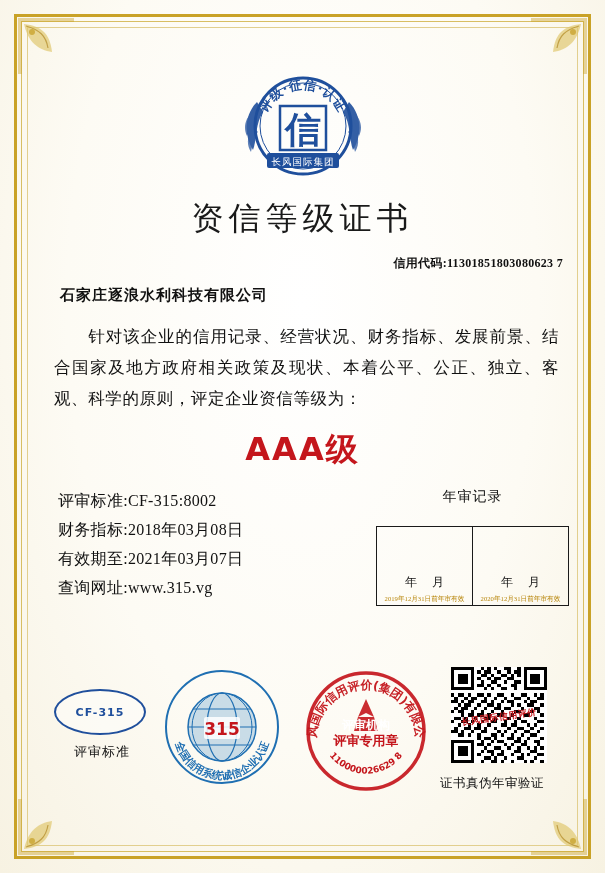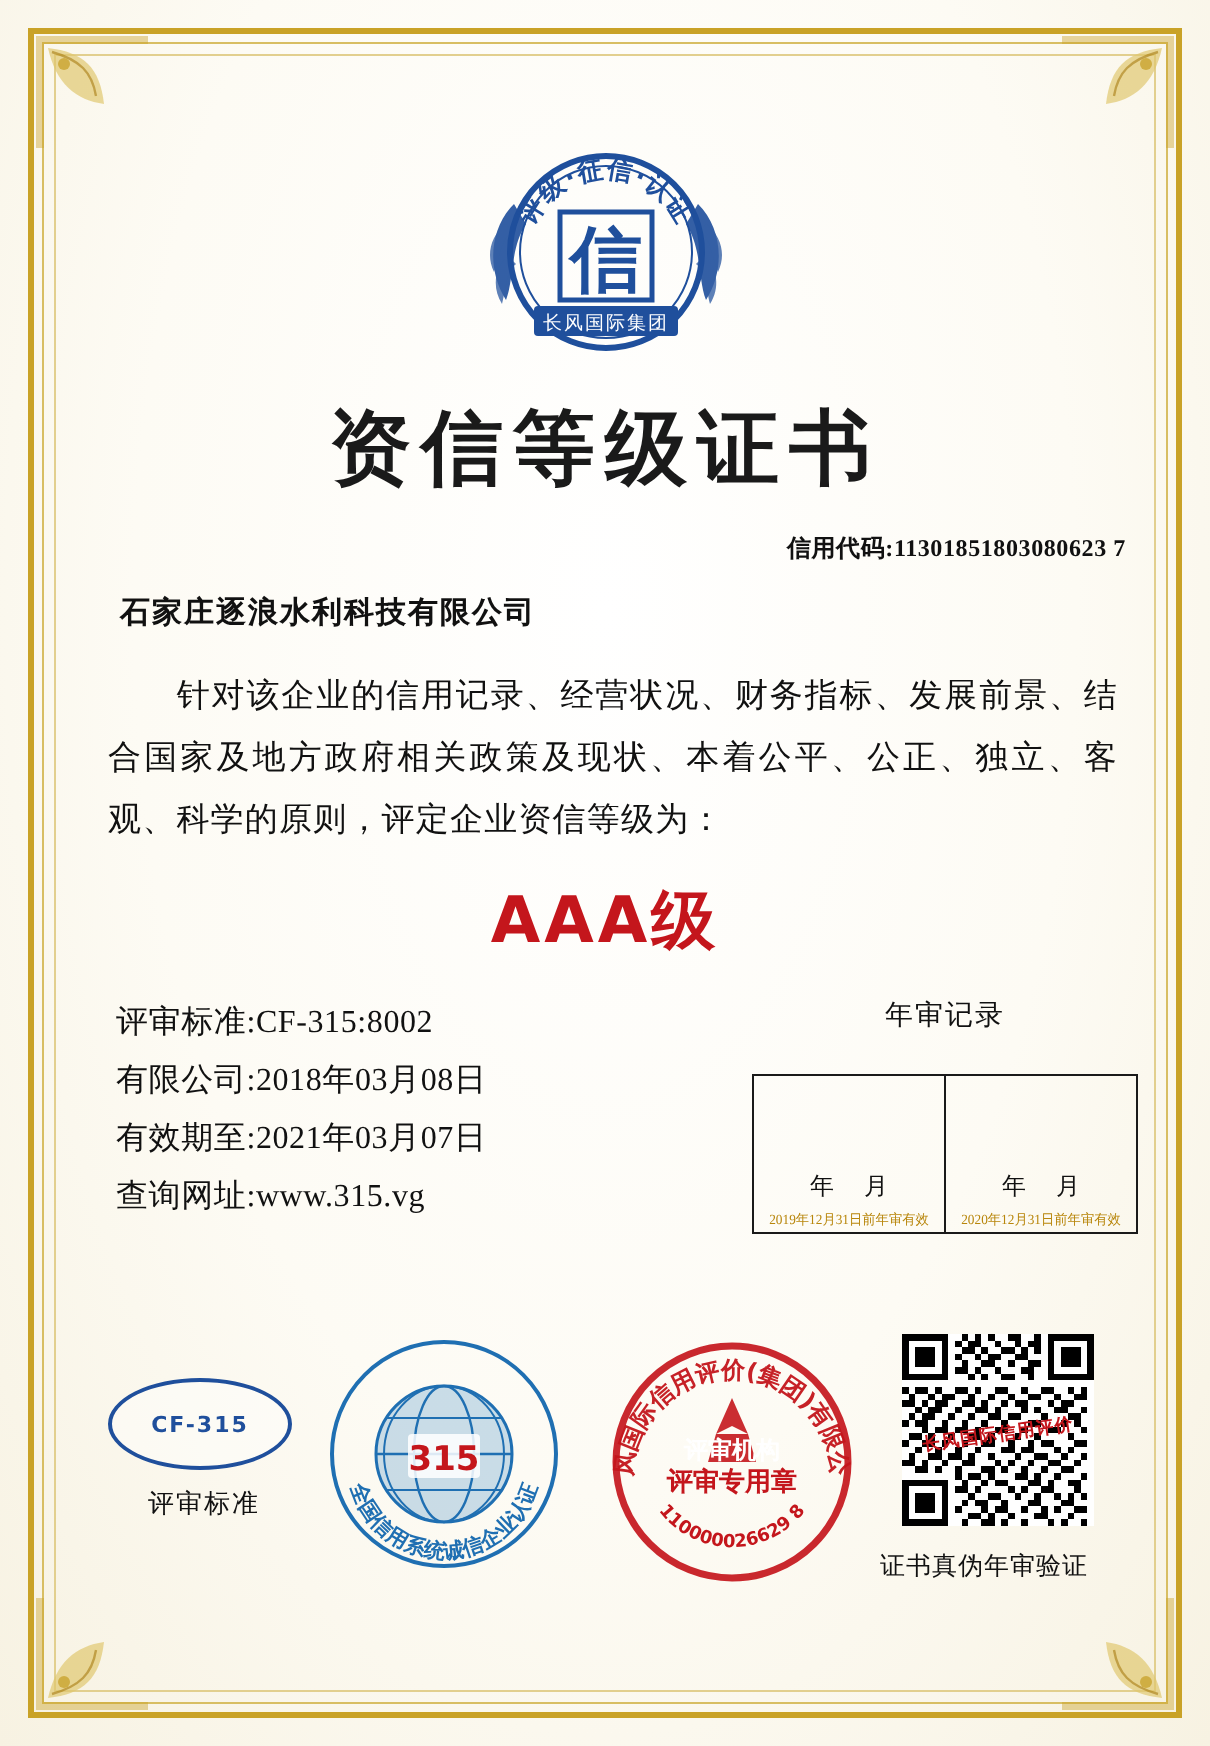--- a/index.html
+++ b/index.html
@@ -66,22 +66,22 @@
     position: relative;
     width: 160px;
     height: 135px;
   }
 
   
   .title {
     margin-top: 6px;
     text-align: center;
     font-family: "DejaVu Sans", sans-serif;
-    font-weight: bold;
-    font-size: 41px;
+    font-weight: normal;
+    font-size: 32px;
     letter-spacing: 5px;
     color: #1a1a1a;
   }
   .credit-code {
     margin-top: 14px;
     text-align: right;
     padding-right: 6px;
     font-family: "Liberation Serif", serif;
     font-size: 12px;
     font-weight: bold;
@@ -335,21 +335,21 @@
 
     <div class="company">石家庄逐浪水利科技有限公司</div>
 
     <div class="body-text"><span class="indent"></span><span>针对该企业的信用记录、经营状况、财务指标、发展前景、结合国家及地方政府相关政策及现状、本着公平、公正、独立、客观、科学的原则，评定企业资信等级为：</span></div>
 
     <div class="grade">AAA级</div>
 
     <div class="mid-row">
       <div class="details">
         <div>评审标准:CF-315:8002</div>
-        <div>有限公司:2018年03月08日</div>
+        <div>财务指标:2018年03月08日</div>
         <div>有效期至:2021年03月07日</div>
         <div>查询网址:www.315.vg</div>
       </div>
       <div class="review">
         <div class="review-title">年审记录</div>
         <div class="review-box">
           <div class="review-cell">
             <div class="rc-ym">年 月</div>
             <div class="rc-note">2019年12月31日前年审有效</div>
           </div>

